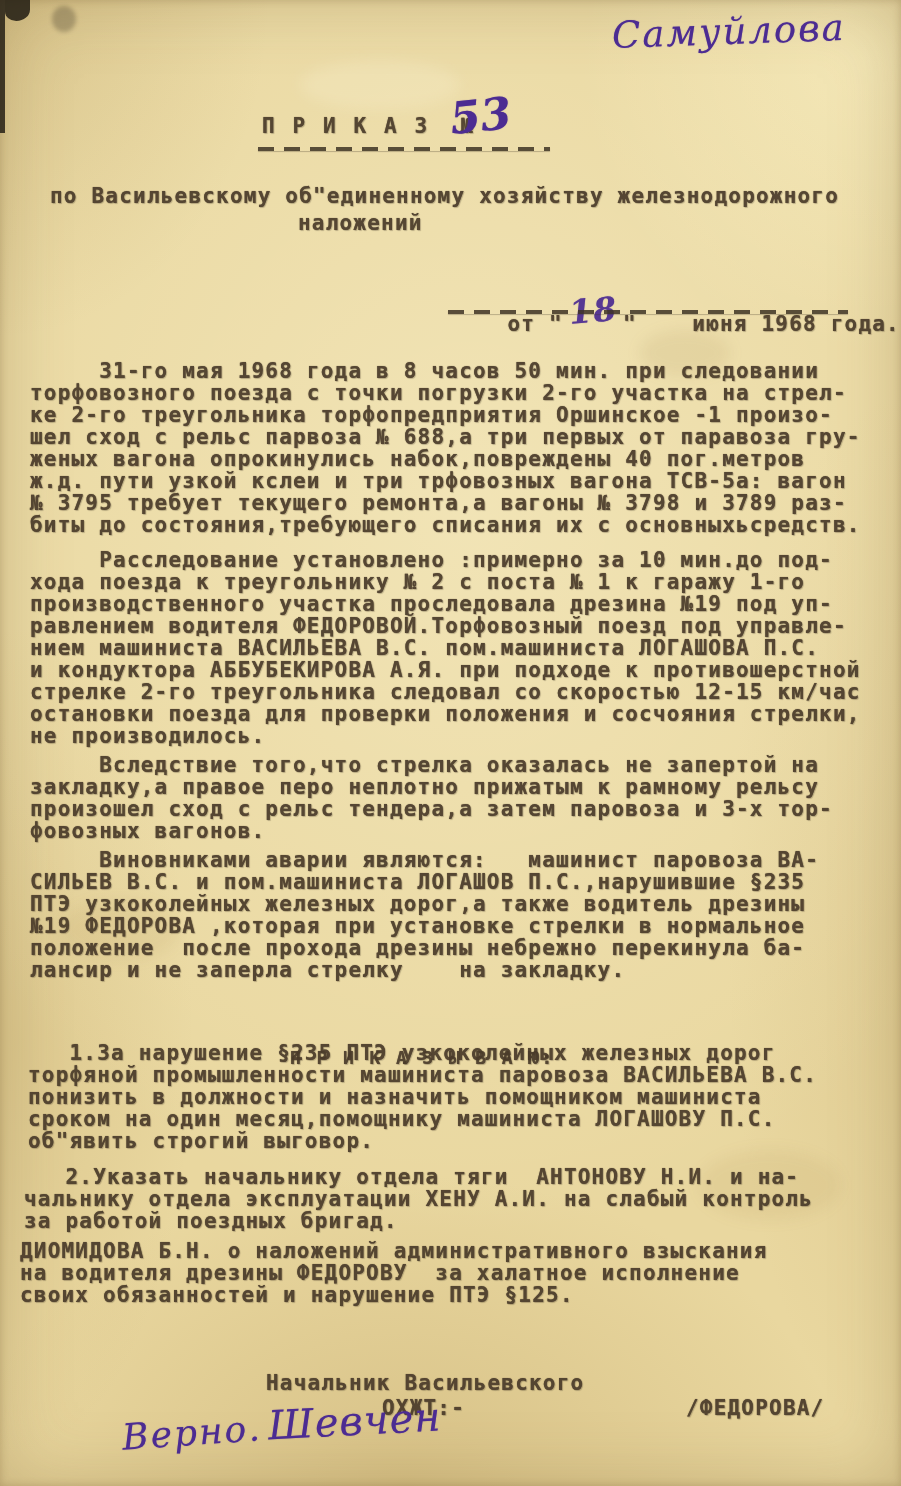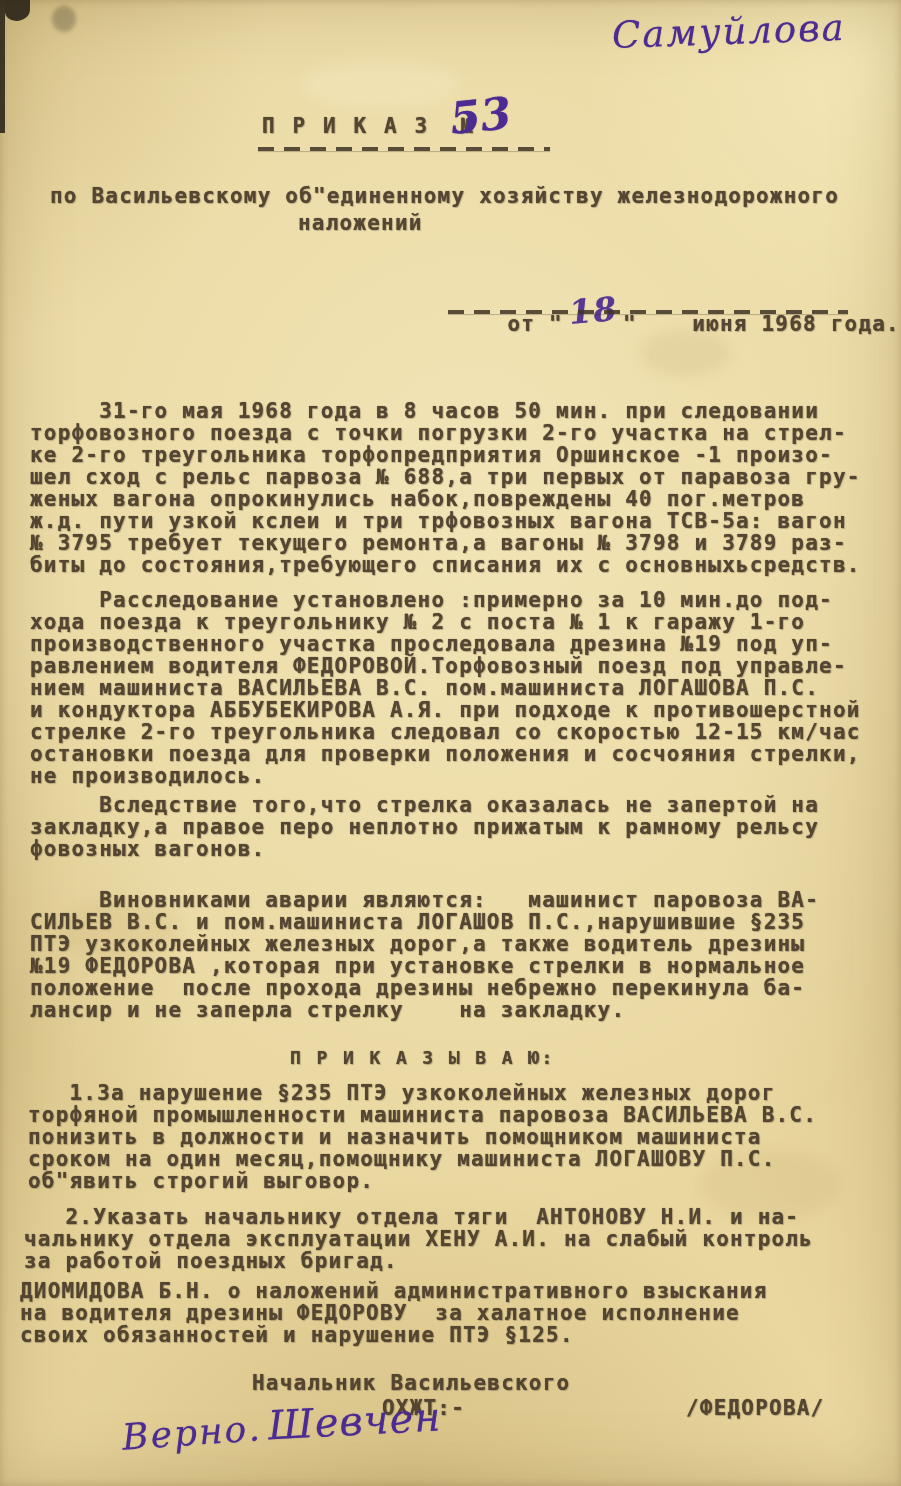--- a/index.html
+++ b/index.html
@@ -15,21 +15,21 @@
       radial-gradient(28% 40% at 2% 70%, rgba(160,128,62,.16), transparent 70%);
     box-shadow:inset 0 0 70px rgba(120,90,40,.28), inset 0 0 8px rgba(90,65,25,.25);
     font-family:"DejaVu Sans Mono",monospace;
   }
   .typed{
     position:absolute;font-family:"DejaVu Sans Mono",monospace;font-weight:bold;
     color:#4a3b2a;font-size:21px;letter-spacing:1.2px;white-space:pre;
     text-shadow:0 0 1px rgba(70,56,40,.85),1px 1px 1px rgba(70,56,40,.28);
     opacity:.93;
   }
-  .para{line-height:22px;margin-top:40px;}
+  .para{line-height:22px;}
   .tline{height:22px;}
   .title-label{font-size:21px;letter-spacing:2.6px;}
   .resolution{font-size:18px;letter-spacing:2.4px;margin-top:48px;}
   .hw{
     position:absolute;font-family:"DejaVu Serif",serif;font-style:italic;
     color:#4c2c92;text-shadow:0 0 1px rgba(76,44,146,.55);
     white-space:nowrap;
   }
   .top-sig{left:612px;top:10px;font-size:37px;transform:rotate(-2deg);letter-spacing:2px;}
   .order-no{left:450px;top:90px;font-size:44px;transform:rotate(-6deg);font-weight:bold;}
@@ -77,32 +77,32 @@
 
   <div class="typed" style="left:452px;top:276px;">
     <span>от </span><span>"</span><span class="hw date-day">18</span><span>"</span><span>    июня 1968 года.</span>
   </div>
   <div class="dash-line date-underline"></div>
 
   <div class="typed para" style="left:30px;top:360px;"><div class="tline">     31-го мая 1968 года в 8 часов 50 мин. при следовании</div><div class="tline">торфовозного поезда с точки погрузки 2-го участка на стрел-</div><div class="tline">ке 2-го треугольника торфопредприятия Оршинское -1 произо-</div><div class="tline">шел сход с рельс парвоза № 688,а три первых от паравоза гру-</div><div class="tline">женых вагона опрокинулись набок,повреждены 40 пог.метров</div><div class="tline">ж.д. пути узкой кслеи и три трфовозных вагона ТСВ-5а: вагон</div><div class="tline">№ 3795 требует текущего ремонта,а вагоны № 3798 и 3789 раз-</div><div class="tline">биты до состояния,требующего списания их с основныхьсредств.</div></div>
 
   <div class="typed para" style="left:30px;top:549px;"><div class="tline">     Расследование установлено :примерно за 10 мин.до под-</div><div class="tline">хода поезда к треугольнику № 2 с поста № 1 к гаражу 1-го</div><div class="tline">производственного участка проследовала дрезина №19 под уп-</div><div class="tline">равлением водителя ФЕДОРОВОЙ.Торфовозный поезд под управле-</div><div class="tline">нием машиниста ВАСИЛЬЕВА В.С. пом.машиниста ЛОГАШОВА П.С.</div><div class="tline">и кондуктора АББУБЕКИРОВА А.Я. при подходе к противошерстной</div><div class="tline">стрелке 2-го треугольника следовал со скоростью 12-15 км/час</div><div class="tline">остановки поезда для проверки положения и сосчояния стрелки,</div><div class="tline">не производилось.</div></div>
 
-  <div class="typed para" style="left:30px;top:754px;"><div class="tline">     Вследствие того,что стрелка оказалась не запертой на</div><div class="tline">закладку,а правое перо неплотно прижатым к рамному рельсу</div><div class="tline">фовозных вагонов.</div></div>
+  <div class="typed para" style="left:30px;top:754px;"><div class="tline">     Вследствие того,что стрелка оказалась не запертой на</div><div class="tline">закладку,а правое перо неплотно прижатым к рамному рельсу</div><div class="tline">произошел сход с рельс тендера,а затем паровоза и 3-х тор-</div><div class="tline">фовозных вагонов.</div></div>
 
   <div class="typed para" style="left:30px;top:849px;"><div class="tline">     Виновниками аварии являются:   машинист паровоза ВА-</div><div class="tline">СИЛЬЕВ В.С. и пом.машиниста ЛОГАШОВ П.С.,нарушившие §235</div><div class="tline">ПТЭ узкоколейных железных дорог,а также водитель дрезины</div><div class="tline">№19 ФЕДОРОВА ,которая при установке стрелки в нормальное</div><div class="tline">положение  после прохода дрезины небрежно перекинула ба-</div><div class="tline">лансир и не заперла стрелку    на закладку.</div></div>
 
   <div class="typed resolution" style="left:290px;top:999px;">П Р И К А З Ы В А Ю:</div>
 
   <div class="typed para" style="left:28px;top:1042px;line-height:23px;"><div class="tline">   1.За нарушение §235 ПТЭ узкоколейных железных дорог</div><div class="tline">торфяной промышленности машиниста паровоза ВАСИЛЬЕВА В.С.</div><div class="tline">понизить в должности и назначить помощником машиниста</div><div class="tline">сроком на один месяц,помощнику машиниста ЛОГАШОВУ П.С.</div><div class="tline">об"явить строгий выговор.</div></div>
 
   <div class="typed para" style="left:24px;top:1166px;line-height:23px;"><div class="tline">   2.Указать начальнику отдела тяги  АНТОНОВУ Н.И. и на-</div><div class="tline">чальнику отдела эксплуатации ХЕНУ А.И. на слабый контроль</div><div class="tline">за работой поездных бригад.</div></div>
 
   <div class="typed para" style="left:20px;top:1240px;line-height:23px;"><div class="tline">ДИОМИДОВА Б.Н. о наложений административного взыскания</div><div class="tline">на водителя дрезины ФЕДОРОВУ  за халатное исполнение</div><div class="tline">своих обязанностей и нарушение ПТЭ §125.</div></div>
 
-  <div class="typed" style="left:252px;top:1371px;text-align:right;">Начальник Васильевского</div>
+  <div class="typed" style="left:266px;top:1371px;text-align:right;">Начальник Васильевского</div>
   <div class="typed" style="left:382px;top:1396px;">ОХЖТ:-</div>
   <div class="typed" style="left:686px;top:1396px;">/ФЕДОРОВА/</div>
 
   <div class="hw verno">Верно.</div>
   <div class="hw bottom-sig">Шевчен</div>
 
 </div>
 
 </body></html>

